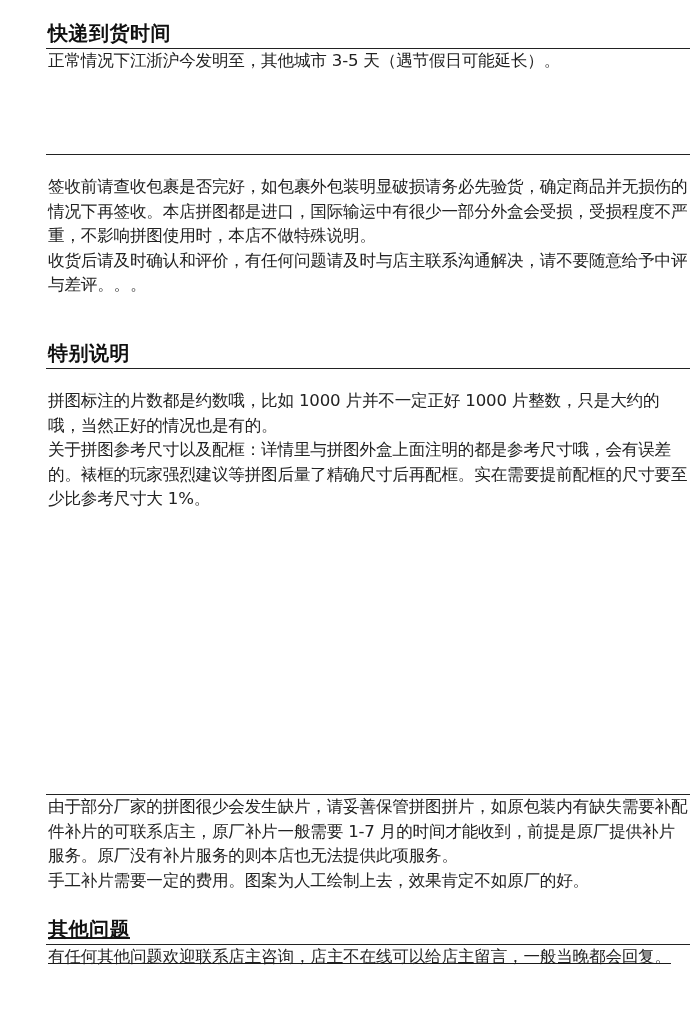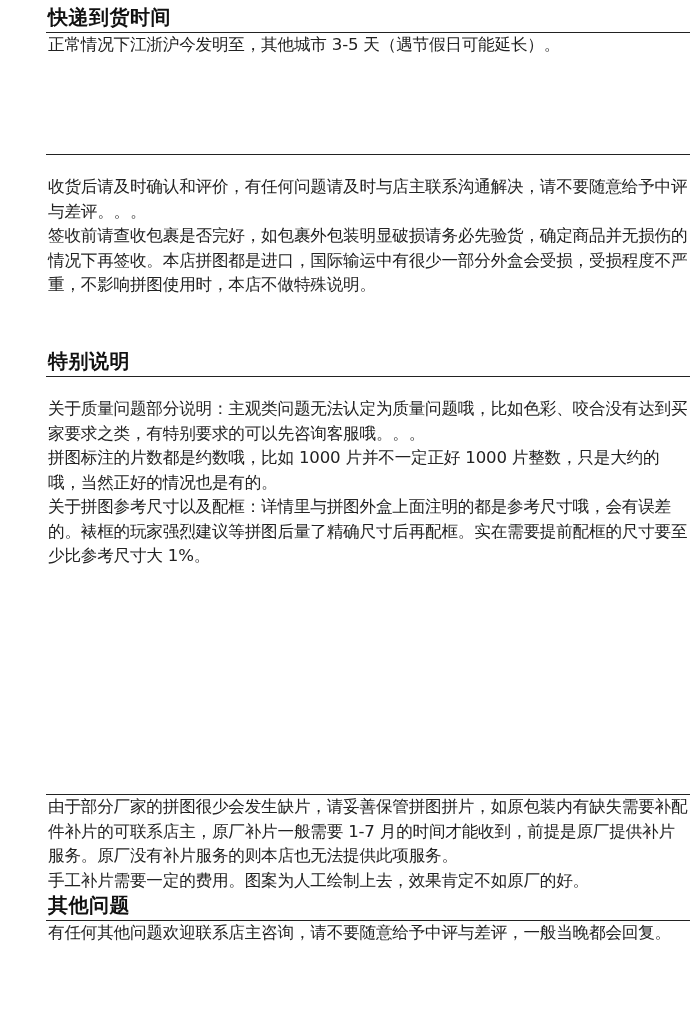--- a/index.html
+++ b/index.html
@@ -10,45 +10,44 @@
       height: 26px; padding-left: 2px; letter-spacing: 0.5px; }
     .rule { height: 0; border-top: 1.5px solid #222; margin-top: 2px; }
     .para { font-size: 16.6px; line-height: 24.5px; color: #222; padding-left: 2px;
       margin: 0; letter-spacing: -0.2px; }
     .para + .para { margin-top: 0; }
     .gap { height: 8px; }
   </style>
 </head>
 <body>
 
-<div class="section" style="top:4px;">
+<div class="section" style="top:20px;">
   <div class="sec-title">快递到货时间</div>
   <div class="rule"></div>
   <p class="para">正常情况下江浙沪今发明至，其他城市 3-5 天（遇节假日可能延长）。</p>
 </div>
 
 <div class="section" style="top:152px;">
   <div class="rule"></div>
   <div class="gap" style="height:20px;"></div>
+  <p class="para">签收前请查收包裹是否完好，如包裹外包装明显破损请务必先验货，确定商品并无损伤的情况下再签收。本店拼图都是进口，国际输运中有很少一部分外盒会受损，受损程度不严重，不影响拼图使用时，本店不做特殊说明。</p>
   <p class="para">收货后请及时确认和评价，有任何问题请及时与店主联系沟通解决，请不要随意给予中评与差评。。。</p>
-  <p class="para">签收前请查收包裹是否完好，如包裹外包装明显破损请务必先验货，确定商品并无损伤的情况下再签收。本店拼图都是进口，国际输运中有很少一部分外盒会受损，受损程度不严重，不影响拼图使用时，本店不做特殊说明。</p>
 </div>
 
-<div class="section" style="top:348px;">
+<div class="section" style="top:340px;">
   <div class="sec-title">特别说明</div>
   <div class="rule"></div>
   <div class="gap" style="height:20px;"></div>
-  <p class="para">关于质量问题部分说明：主观类问题无法认定为质量问题哦，比如色彩、咬合没有达到买家要求之类，有特别要求的可以先咨询客服哦。。。</p>
   <p class="para">拼图标注的片数都是约数哦，比如 1000 片并不一定正好 1000 片整数，只是大约的哦，当然正好的情况也是有的。</p>
   <p class="para">关于拼图参考尺寸以及配框：详情里与拼图外盒上面注明的都是参考尺寸哦，会有误差的。裱框的玩家强烈建议等拼图后量了精确尺寸后再配框。实在需要提前配框的尺寸要至少比参考尺寸大 1%。</p>
 </div>
 
 <div class="section" style="top:792px;">
   <div class="rule"></div>
   <p class="para">由于部分厂家的拼图很少会发生缺片，请妥善保管拼图拼片，如原包装内有缺失需要补配件补片的可联系店主，原厂补片一般需要 1-7 月的时间才能收到，前提是原厂提供补片服务。原厂没有补片服务的则本店也无法提供此项服务。</p>
   <p class="para">手工补片需要一定的费用。图案为人工绘制上去，效果肯定不如原厂的好。</p>
 </div>
 
-<div class="section" style="top:892px;">
+<div class="section" style="top:916px;text-decoration:underline;">
   <div class="sec-title">其他问题</div>
   <div class="rule"></div>
-  <p class="para">有任何其他问题欢迎联系店主咨询，请不要随意给予中评与差评，一般当晚都会回复。</p>
+  <p class="para">有任何其他问题欢迎联系店主咨询，店主不在线可以给店主留言，一般当晚都会回复。</p>
 </div>
 
 </body></html>

